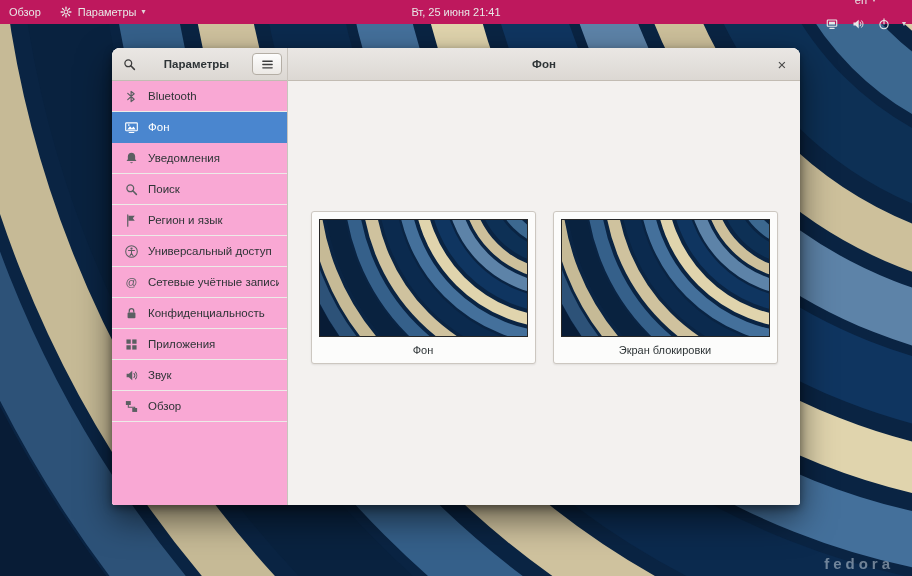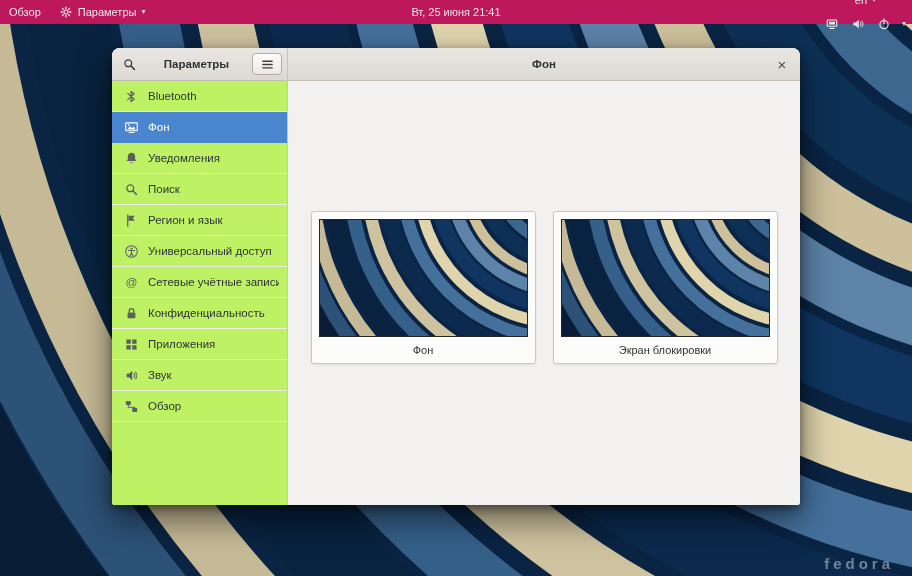--- a/index.html
+++ b/index.html
@@ -54,21 +54,21 @@
   .icon-btn {
     background:none; border:none; padding:0; width:24px; height:22px;
     display:flex; align-items:center; justify-content:center; color:#3c3c3c; cursor:default;
   }
   .menu-btn {
     width:30px; height:22px; border:1px solid #b4aea5; border-radius:4px;
     background:linear-gradient(#fdfdfd,#ece9e5);
     display:flex; align-items:center; justify-content:center; color:#3c3c3c; cursor:default; padding:0;
   }
   .sidebar-title { flex:1; text-align:center; font-size:11.5px; font-weight:bold; color:#2e3436; }
-  .sidebar-list { list-style:none; margin:0; padding:0; flex:1; overflow:hidden; background:#bef264; }
+  .sidebar-list { list-style:none; margin:0; padding:0; flex:1; overflow:hidden; background:#f9a8d4; }
   .side-item {
     height:31px; display:flex; align-items:center; gap:9px; padding:0 8px 0 11px;
     font-size:11.5px; color:#2e3436; border-bottom:1px solid #edebe8; cursor:default;
   }
   .side-icon { width:16px; height:16px; flex:none; display:flex; align-items:center; justify-content:center; color:#5b5f62; }
   .side-label { white-space:nowrap; overflow:hidden; }
   .side-chevron { margin-left:auto; display:none; color:#8a8a88; }
   .side-item.active { background:#4a86cf; color:#ffffff; border-bottom-color:#4a86cf; }
   .side-item.active .side-icon, .side-item.active .side-chevron { color:#ffffff; }
 

